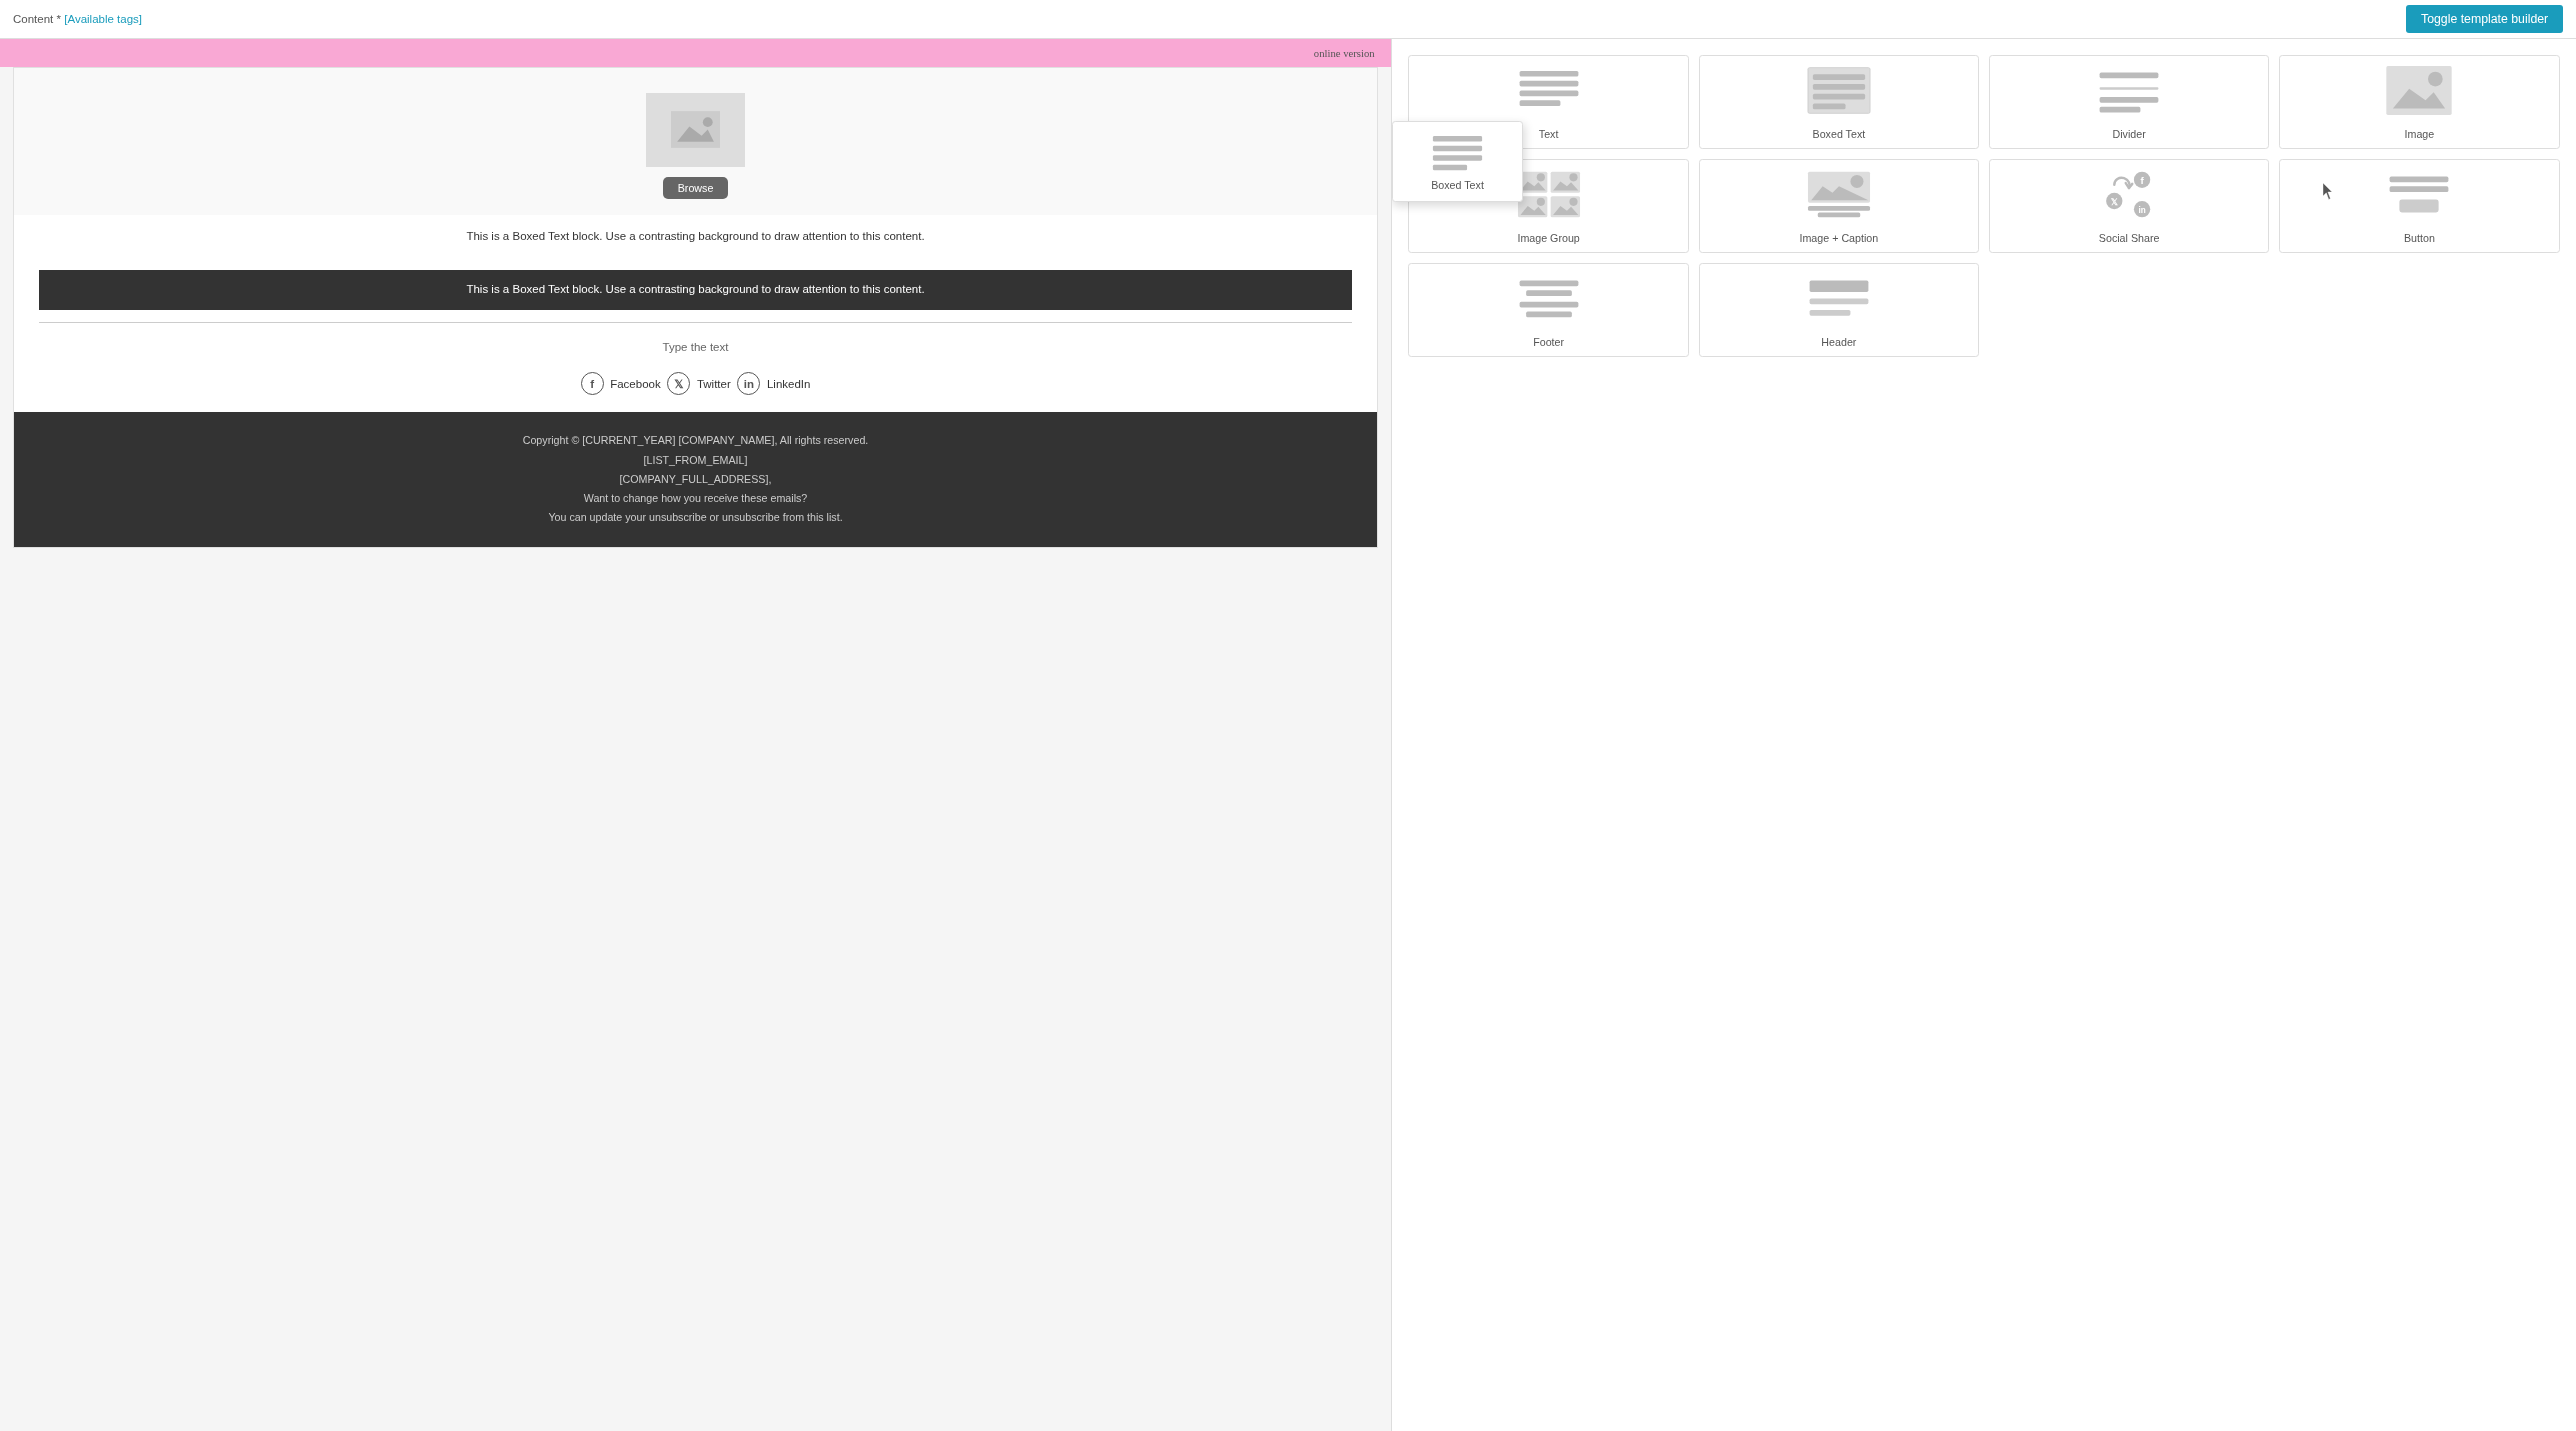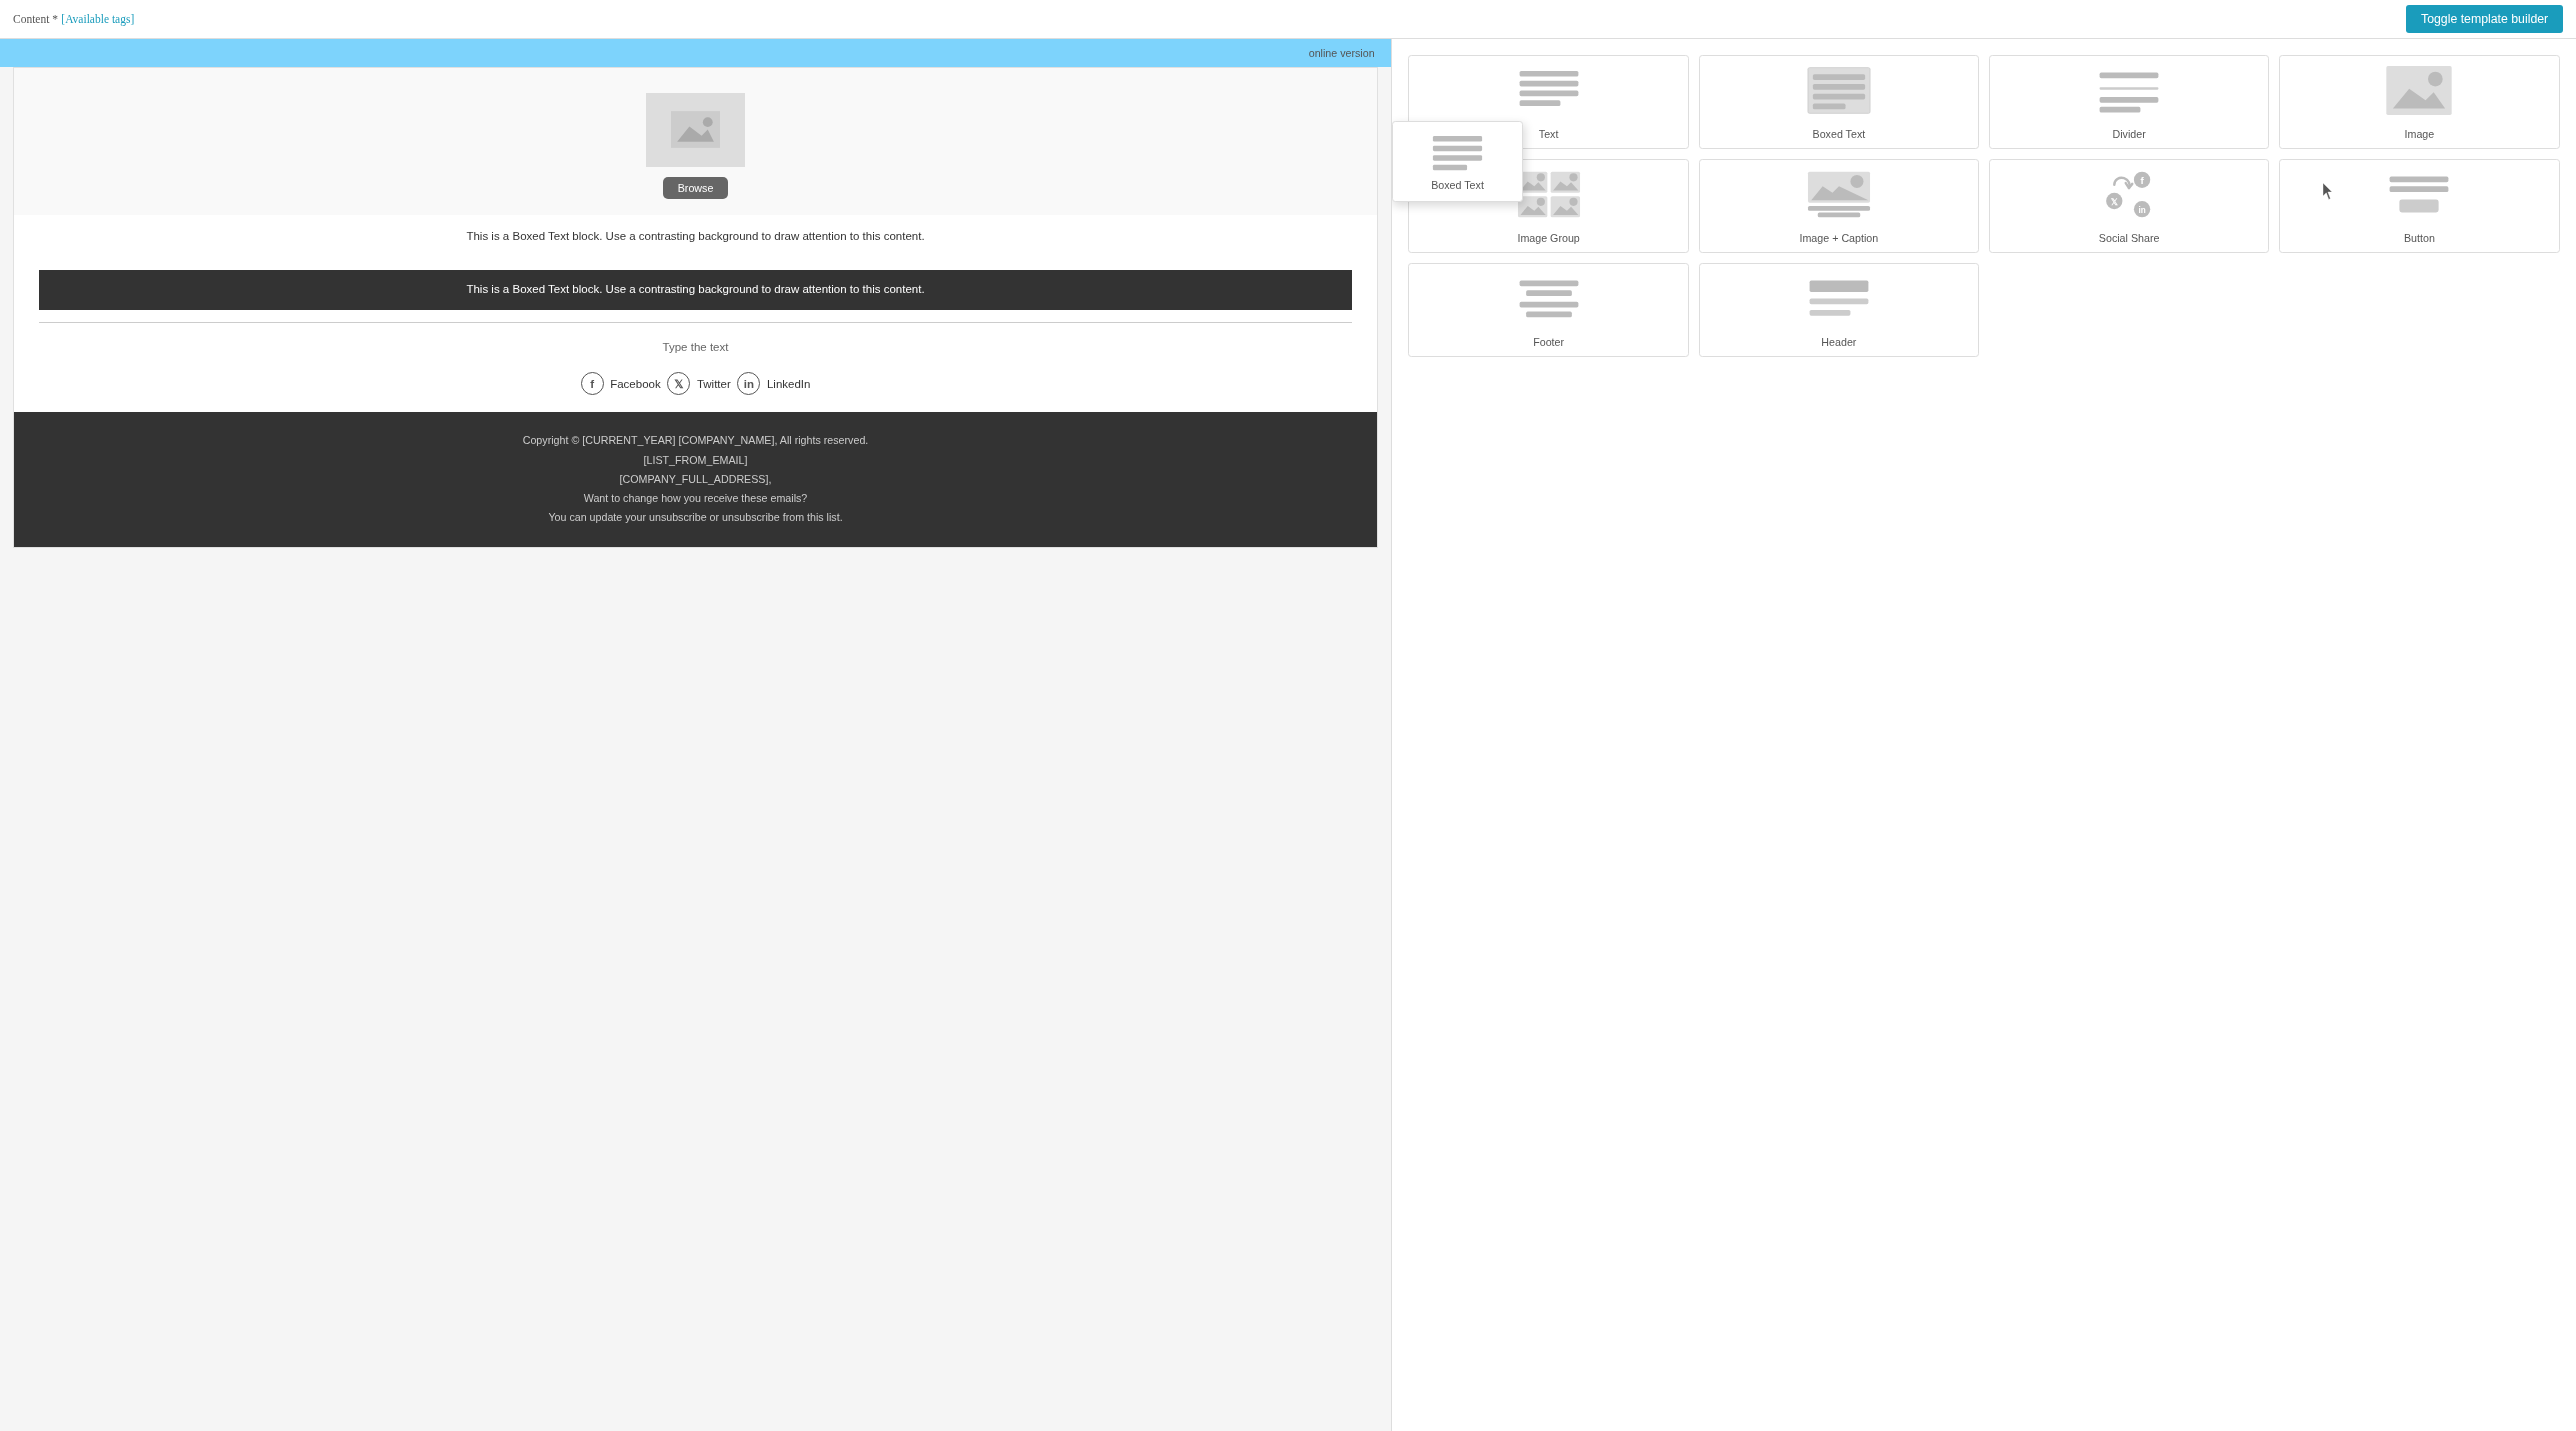--- a/index.html
+++ b/index.html
@@ -22,21 +22,20 @@
       height: 39px;
       position: relative;
       z-index: 10;
     }
     .top-bar-left {
       display: flex;
       align-items: center;
       gap: 3.3px;
       font-size: 11.5px;
       color: #555;
-      font-family: Liberation Serif, serif;
     }
     .top-bar-left a {
       color: #1a9cbc;
       text-decoration: none;
     }
     .toggle-btn {
       background: #1a9cbc;
       color: #fff;
       border: none;
       padding: 6.6px 14.8px;
@@ -57,21 +56,22 @@
       background: #f5f5f5;
       overflow-y: auto;
       position: relative;
     }
 
     .online-version-bar {
       text-align: right;
       padding: 8.2px 16.4px;
       color: #555;
       font-size: 10.7px;
-      background: #7dd3fc;
+      background: #f9a8d4;
+      font-family: Liberation Serif, serif;
     }
 
     .email-preview {
       background: #fff;
       margin: 0 13px 13px 13px;
       border: 0.8px solid #e0e0e0;
     }
 
     
     .preview-image-area {

